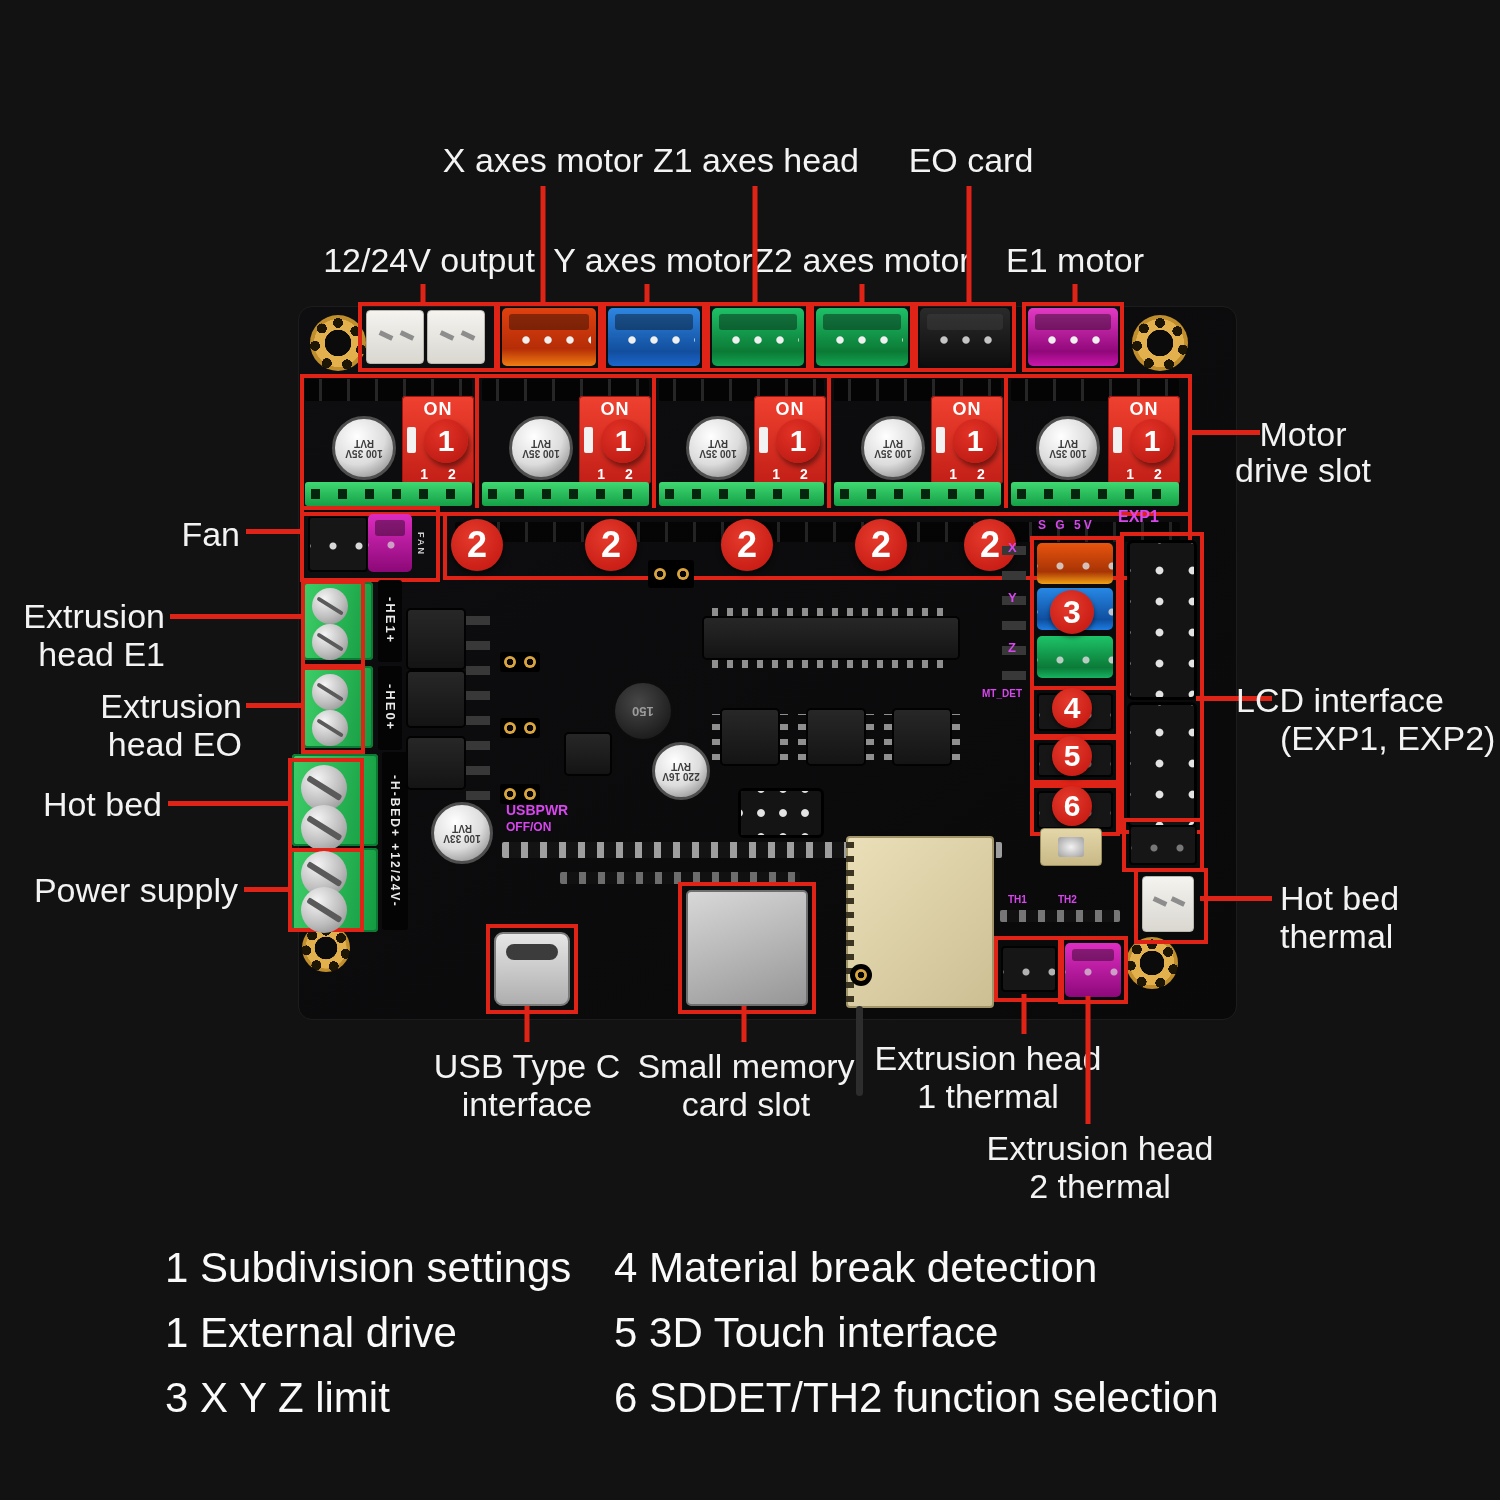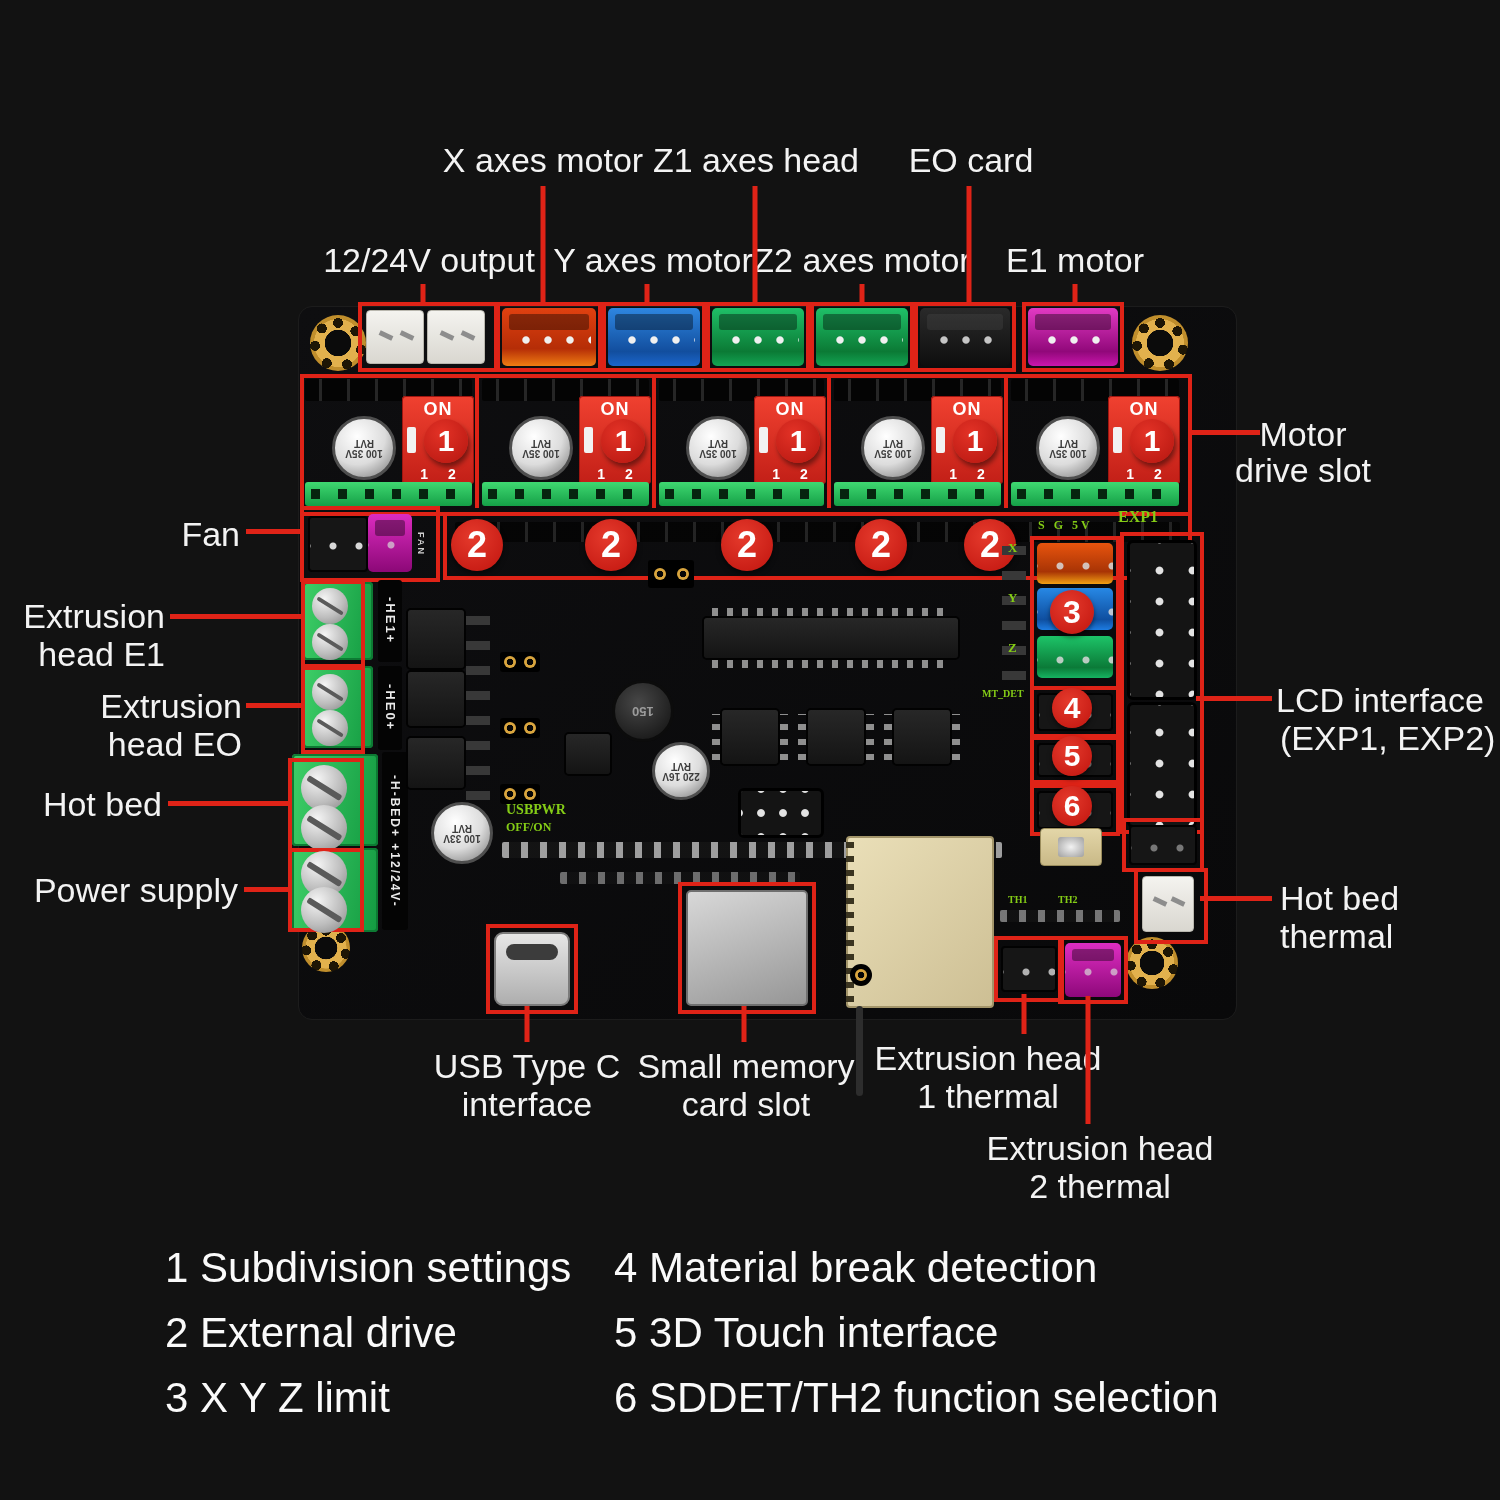--- a/index.html
+++ b/index.html
@@ -55,21 +55,21 @@
   
   .marker{position:absolute;background:radial-gradient(circle at 42% 35%,#e53a2c,#c0140e);color:#fff;border-radius:50%;
     display:flex;align-items:center;justify-content:center;font-weight:700;transform:translate(-50%,-50%);
     box-shadow:0 3px 5px rgba(0,0,0,.5);}
   .m2{width:52px;height:52px;font-size:36px;}
   .m3{width:44px;height:44px;font-size:32px;}
   .msm{width:40px;height:40px;font-size:30px;}
   
   .silkv{position:absolute;background:#040404;color:#eaeaea;writing-mode:vertical-rl;font-weight:700;
     display:flex;align-items:center;justify-content:center;border-radius:3px;letter-spacing:2px;}
-  .silk{position:absolute;color:#84cc16;font-weight:700;white-space:nowrap;font-family:Liberation Serif, serif;}
+  .silk{position:absolute;color:#d946ef;font-weight:700;white-space:nowrap;}
   
   .term{position:absolute;background:linear-gradient(100deg,#3ecf68,#139a41);border-radius:4px;box-shadow:inset 0 0 0 2px #0d7a33;}
   .screw{position:absolute;border-radius:50%;transform:translate(-50%,-50%);
     background:radial-gradient(circle at 35% 30%,#f5f5f5,#bdbdbd 55%,#828282);}
   .screw::after{content:"";position:absolute;left:8%;top:44%;width:84%;height:12%;background:#5a5a5a;transform:rotate(32deg);border-radius:2px;}
   
   .chip{position:absolute;background:linear-gradient(#272727,#141414);border-radius:3px;box-shadow:0 0 0 2px #020202;}
   .pinrow{position:absolute;height:8px;background:repeating-linear-gradient(90deg,#8f8f8f 0 6px,transparent 6px 15px);}
   .pincol{position:absolute;width:8px;background:repeating-linear-gradient(0deg,#8f8f8f 0 6px,transparent 6px 15px);}
   .idc{position:absolute;width:64px;background:#141414;border:3px solid #000;border-radius:6px;
@@ -347,21 +347,21 @@
         <div class="dots2" style="opacity:.55;"></div>
       </div>
   </div>
   <div class="marker msm" style="left:1072px;top:806px;">6</div>
 
   <div class="rbox" style="left:1120px;top:532px;width:76px;height:294px;">
     <div class="idc" style="left:3px;top:4px;height:154px;"></div>
     <div class="idc" style="left:3px;top:166px;height:120px;"></div>
   </div>
   <div class="leadh" style="left:1196px;top:696px;width:76px;"></div>
-  <div class="lbl" style="left:1276px;top:680px;">LCD interface</div>
+  <div class="lbl" style="left:1236px;top:680px;">LCD interface</div>
   <div class="lbl" style="left:1280px;top:718px;">(EXP1, EXP2)</div>
 
   <div class="term" style="left:303px;top:582px;width:70px;height:78px;"></div>
   <div class="rbox" style="left:301px;top:580px;width:56px;height:80px;"></div>
   <div class="screw" style="left:330px;top:606px;width:36px;height:36px;"></div>
   <div class="screw" style="left:330px;top:642px;width:36px;height:36px;"></div>
   <div class="silkv" style="left:378px;top:580px;width:24px;height:82px;font-size:13px;">-HE1+</div>
   <div class="lbl r" style="left:165px;top:596px;">Extrusion</div>
   <div class="lbl r" style="left:165px;top:634px;">head E1</div>
   <div class="leadh" style="left:170px;top:614px;width:131px;"></div>
@@ -497,19 +497,19 @@
     <div class="conn" style="left:3px;top:3px;right:3px;bottom:3px;background:linear-gradient(#de2ec2,#8e087a);">
         <div class="lip" style="height:12px;"></div>
         <div class="dots2" style="opacity:.7;"></div>
       </div>
   </div>
   <div class="leadv" style="left:1088px;top:996px;height:128px;"></div>
   <div class="lbl c" style="left:1100px;top:1128px;">Extrusion head</div>
   <div class="lbl c" style="left:1100px;top:1166px;">2 thermal</div>
 
   <div class="legend-item" style="left:165px;top:1238px;">1 Subdivision settings</div>
-  <div class="legend-item" style="left:165px;top:1303px;">2 External drive</div>
+  <div class="legend-item" style="left:165px;top:1303px;">1 External drive</div>
   <div class="legend-item" style="left:165px;top:1368px;">3 X Y Z limit</div>
   <div class="legend-item" style="left:614px;top:1238px;">4 Material break detection</div>
   <div class="legend-item" style="left:614px;top:1303px;">5 3D Touch interface</div>
   <div class="legend-item" style="left:614px;top:1368px;">6 SDDET/TH2 function selection</div>
 
 </div>
 
 </body></html>

